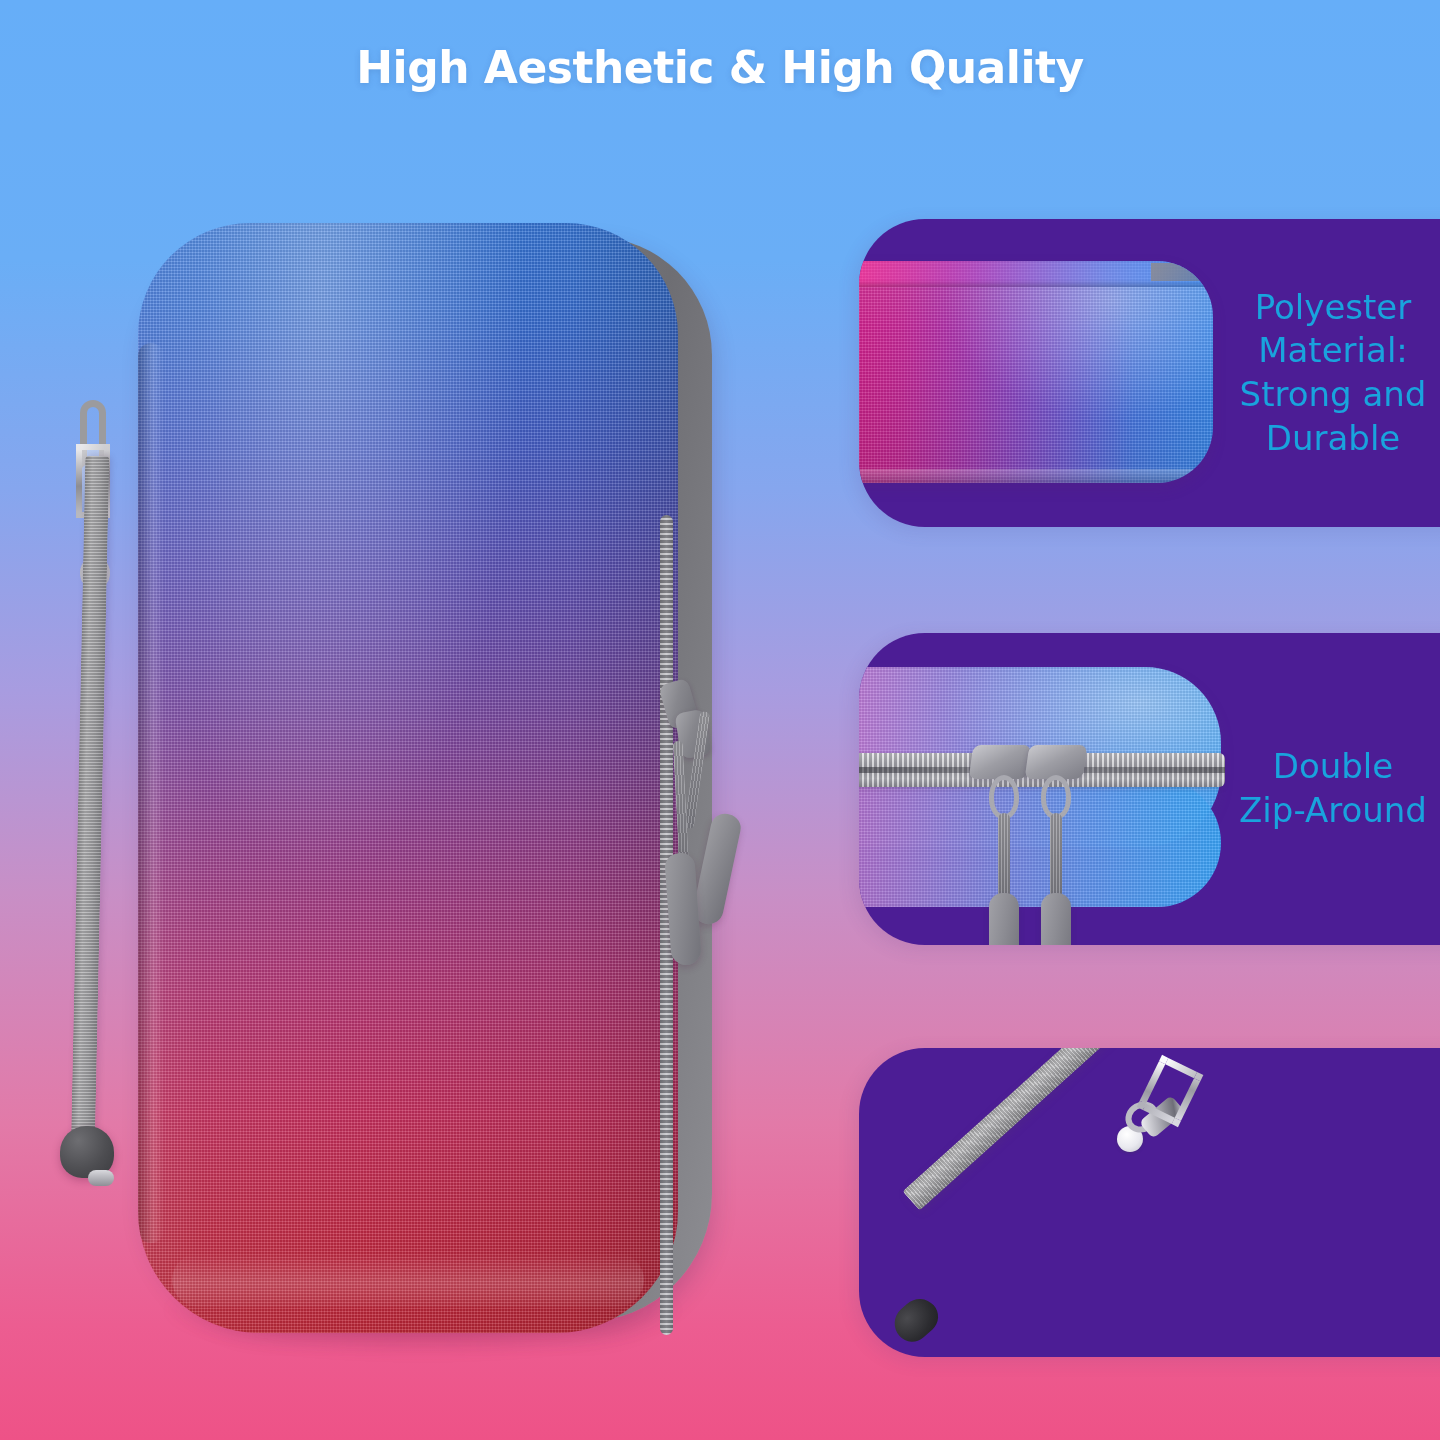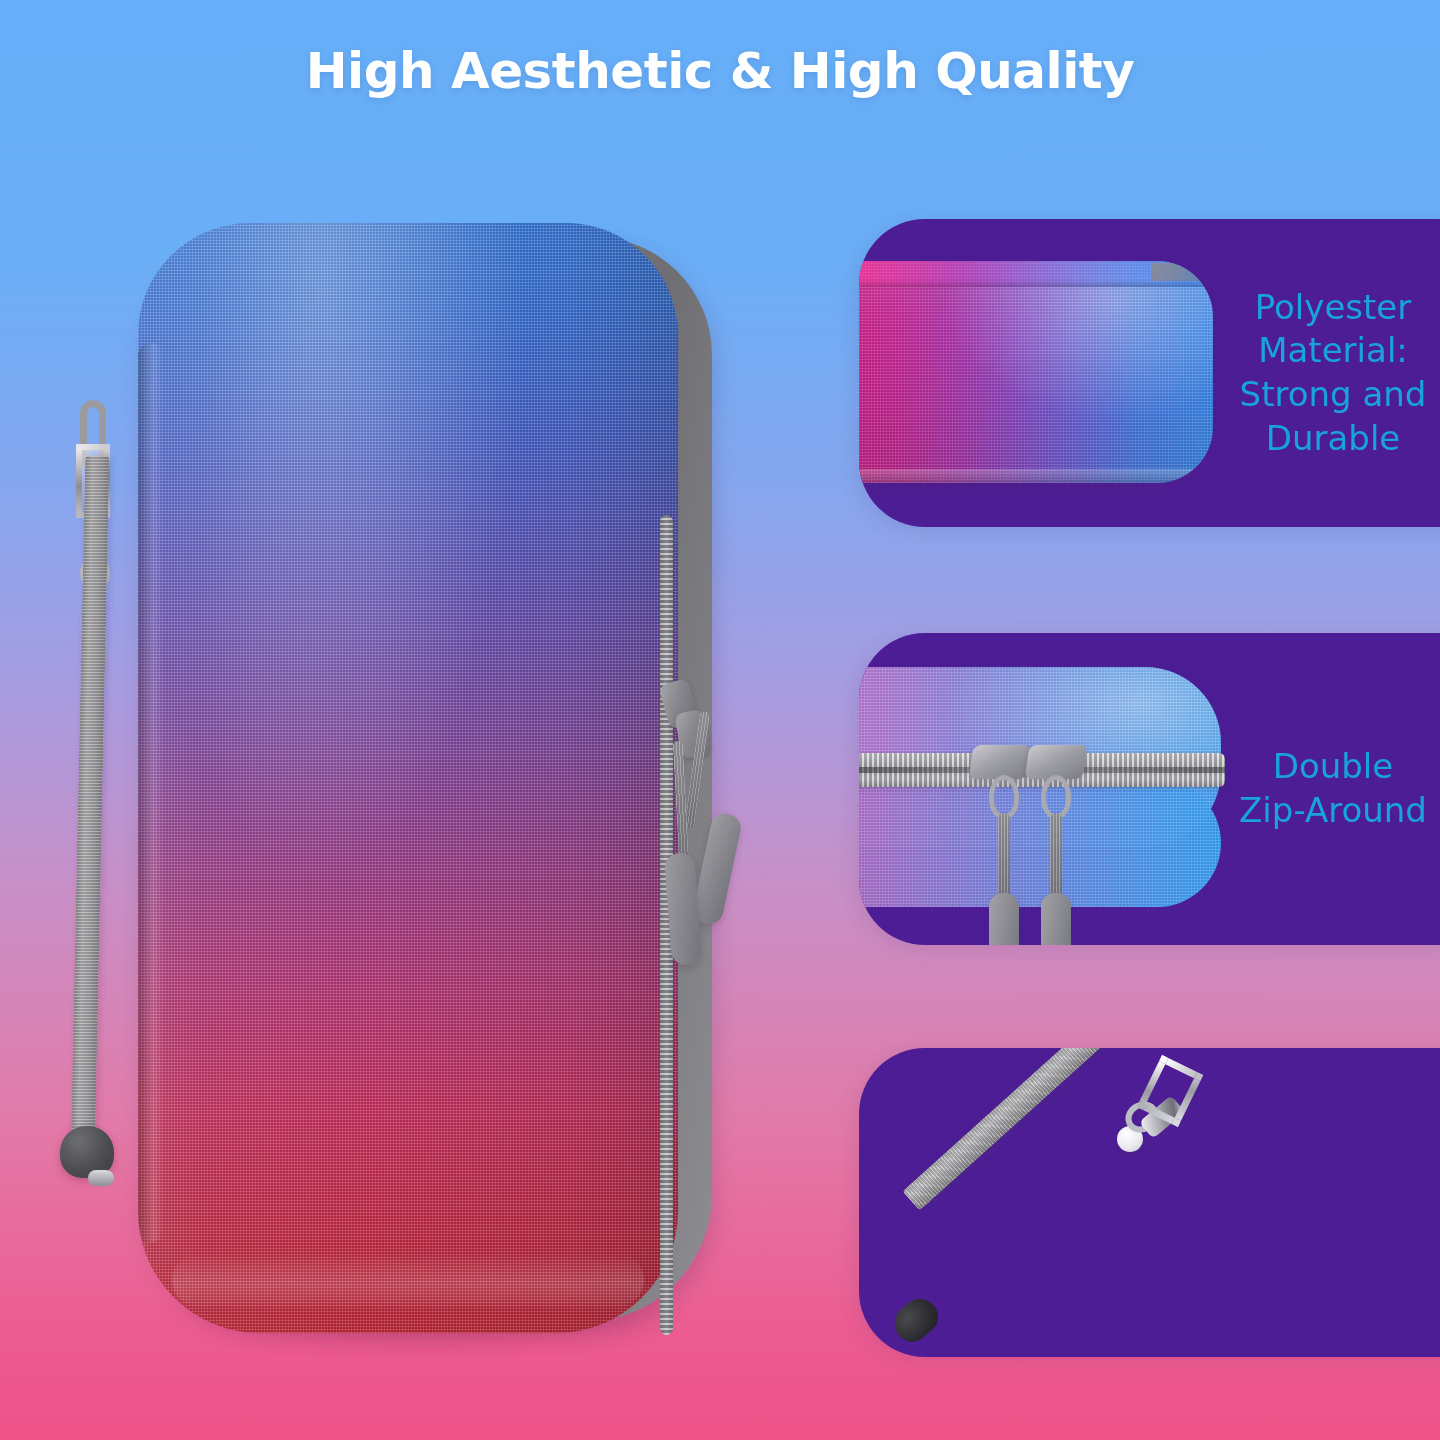--- a/index.html
+++ b/index.html
@@ -25,21 +25,21 @@
   }
 
   
   .headline {
     position: absolute;
     top: 44px;
     left: 0;
     width: 1440px;
     text-align: center;
     color: #ffffff;
-    font-size: 50px;
+    font-size: 44px;
     font-weight: 700;
     letter-spacing: -0.5px;
     line-height: 1.1;
     text-shadow: 0 2px 6px rgba(40,70,140,0.18);
     font-family: "DejaVu Sans", sans-serif;
   }
 
   
   .hero {
     position: absolute;

